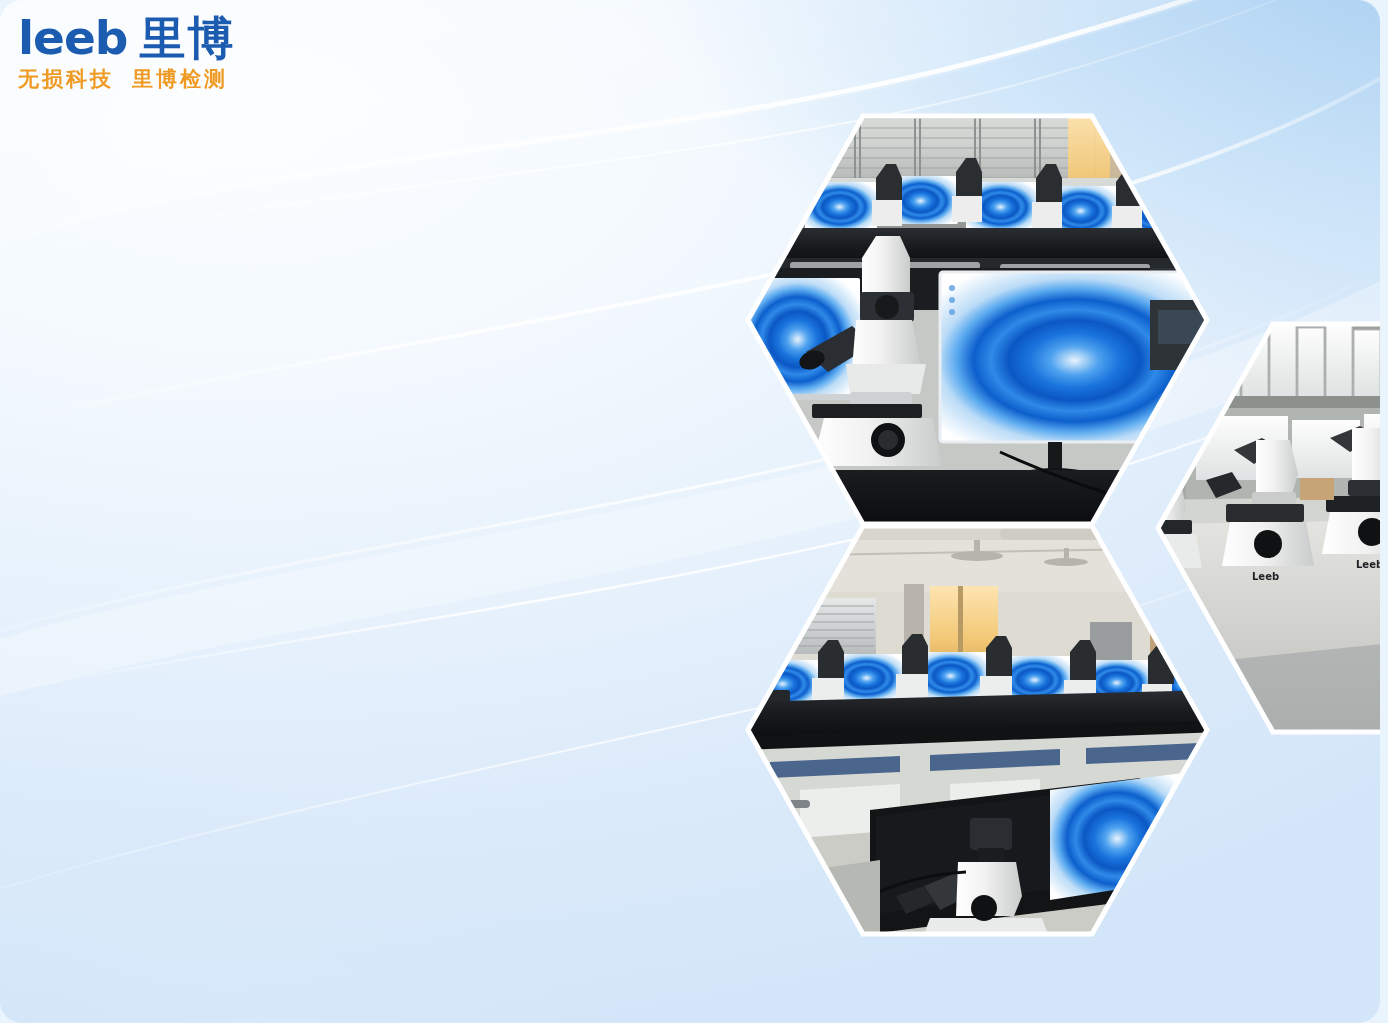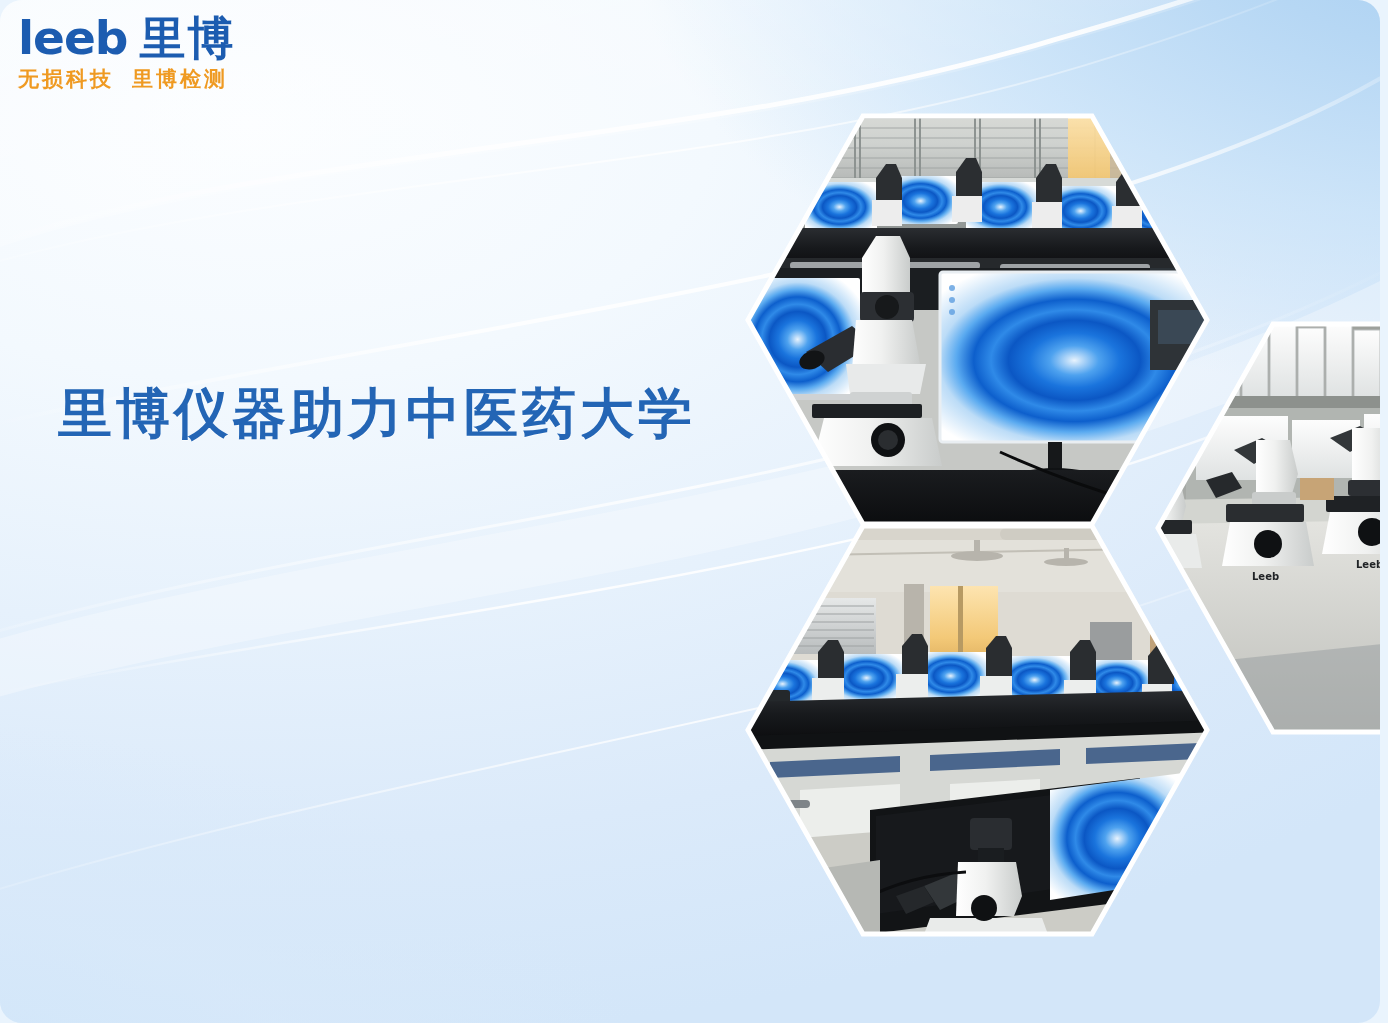--- a/index.html
+++ b/index.html
@@ -103,21 +103,20 @@
   <div class="logo">
     <div class="logo-main">
       <span>leeb</span><span class="cn">里博</span>
     </div>
     <div class="logo-sub">
       <span>无损科技</span><span class="gap"></span><span>里博检测</span>
     </div>
   </div>
 
   <div class="headline">
-    <div class="ln">里博仪器助力中医药大学</div>
   </div>
 
   <svg class="hexes" viewBox="0 0 1388 1023">
     <defs>
 
       <clipPath id="clipTop">
         <polygon points="748,320 863,116 1092,116 1207,320 1092,524 863,524"></polygon>
       </clipPath>
       <clipPath id="clipBottom">
         <polygon points="748,730 863,526 1092,526 1207,730 1092,934 863,934"></polygon>

